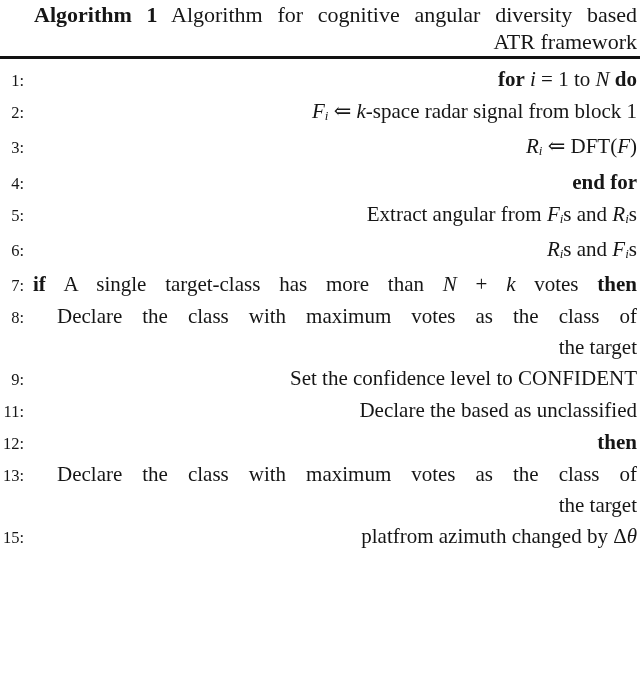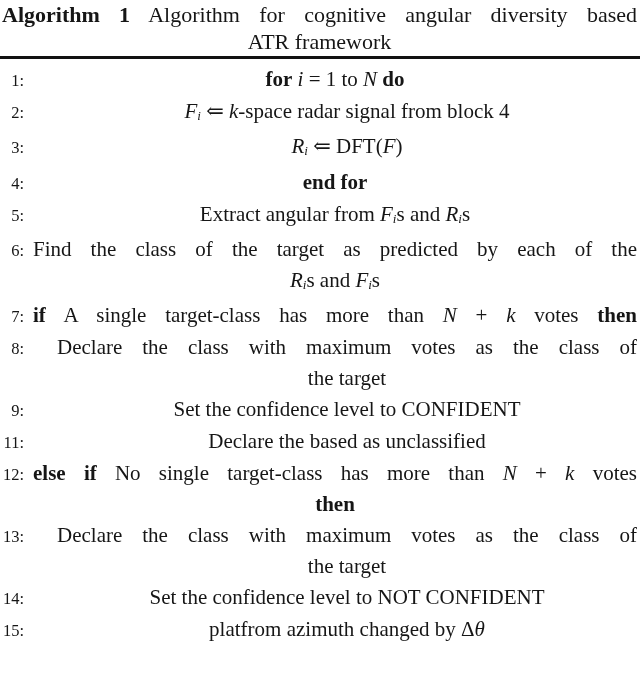--- a/index.html
+++ b/index.html
@@ -14,20 +14,21 @@
     background: #ffffff;
     color: #161616;
     font-family: "Liberation Serif", "DejaVu Serif", serif;
     overflow: hidden;
     box-sizing: border-box;
   }
   .caption {
     padding: 1px 3px 0 2px;
     font-size: 22px;
     line-height: 27px;
+    margin-left: 32px;
   }
   .rule {
     border: 0;
     border-top: 3px solid #111111;
     margin: 0;
   }
   .rule.top { margin-top: 1px; }
   .algo-body {
     padding: 5px 3px 0 0;
     font-size: 21px;
@@ -42,21 +43,21 @@
     min-width: 24px;
     text-align: right;
     font-size: 16.5px;
     line-height: 31px;
   }
   .content {
     flex: 1;
     margin-left: 9px;
   }
   .content.ind1 { padding-left: 24px; }
-  .row { text-align: center; }
+  .row { text-align: right; }
   .row.fill {
     text-align: justify;
     text-align-last: justify;
   }
   .seg-n { font-style: normal; font-weight: normal; }
   .seg-b { font-weight: bold; }
   .seg-m { font-style: italic; }
   .seg-i { }
   .seg-sub {
     font-style: italic;
@@ -76,21 +77,21 @@
   <div class="algo-body" id="algo-body">
       <div class="line">
         <div class="num">1:</div>
         <div class="content">
           <div class="row"><span class="seg-b">for</span><span class="seg-n"> </span><span class="seg-m">i</span><span class="seg-n"> = 1 to </span><span class="seg-m">N</span><span class="seg-n"> </span><span class="seg-b">do</span></div>
         </div>
       </div>
       <div class="line">
         <div class="num">2:</div>
         <div class="content ind1">
-          <div class="row"><span class="seg-m">F</span><span class="seg-sub">i</span><span class="seg-n"> ⇐ </span><span class="seg-m">k</span><span class="seg-n">-space radar signal from block 4</span></div>
+          <div class="row"><span class="seg-m">F</span><span class="seg-sub">i</span><span class="seg-n"> ⇐ </span><span class="seg-m">k</span><span class="seg-n">-space radar signal from block 1</span></div>
         </div>
       </div>
       <div class="line">
         <div class="num">3:</div>
         <div class="content ind1">
           <div class="row"><span class="seg-m">R</span><span class="seg-sub">i</span><span class="seg-n"> ⇐ DFT(</span><span class="seg-m">F</span><span class="seg-n">)</span></div>
         </div>
       </div>
       <div class="line">
         <div class="num">4:</div>
@@ -100,21 +101,20 @@
       </div>
       <div class="line">
         <div class="num">5:</div>
         <div class="content">
           <div class="row"><span class="seg-n">Extract angular from </span><span class="seg-m">F</span><span class="seg-sub">i</span><span class="seg-n">s and </span><span class="seg-m">R</span><span class="seg-sub">i</span><span class="seg-n">s</span></div>
         </div>
       </div>
       <div class="line">
         <div class="num">6:</div>
         <div class="content">
-          <div class="row fill"><span class="seg-n">Find the class of the target as predicted by each of the</span></div>
           <div class="row"><span class="seg-m">R</span><span class="seg-sub">i</span><span class="seg-n">s and </span><span class="seg-m">F</span><span class="seg-sub">i</span><span class="seg-n">s</span></div>
         </div>
       </div>
       <div class="line">
         <div class="num">7:</div>
         <div class="content">
           <div class="row fill"><span class="seg-b">if</span><span class="seg-n"> A single target-class has more than </span><span class="seg-m">N</span><span class="seg-n"> + </span><span class="seg-m">k</span><span class="seg-n"> votes </span><span class="seg-b">then</span></div>
         </div>
       </div>
       <div class="line">
@@ -132,35 +132,28 @@
       </div>
       <div class="line">
         <div class="num">11:</div>
         <div class="content ind1">
           <div class="row"><span class="seg-n">Declare the based as unclassified</span></div>
         </div>
       </div>
       <div class="line">
         <div class="num">12:</div>
         <div class="content">
-          <div class="row fill"><span class="seg-b">else if</span><span class="seg-n"> No single target-class has more than </span><span class="seg-m">N</span><span class="seg-n"> + </span><span class="seg-m">k</span><span class="seg-n"> votes</span></div>
           <div class="row"><span class="seg-b">then</span></div>
         </div>
       </div>
       <div class="line">
         <div class="num">13:</div>
         <div class="content ind1">
           <div class="row fill"><span class="seg-n">Declare the class with maximum votes as the class of</span></div>
           <div class="row"><span class="seg-n">the target</span></div>
-        </div>
-      </div>
-      <div class="line">
-        <div class="num">14:</div>
-        <div class="content ind1">
-          <div class="row"><span class="seg-n">Set the confidence level to </span><span class="seg-i">NOT CONFIDENT</span></div>
         </div>
       </div>
       <div class="line">
         <div class="num">15:</div>
         <div class="content ind1">
           <div class="row"><span class="seg-n">platfrom azimuth changed by </span><span class="seg-n">Δ</span><span class="seg-m">θ</span></div>
         </div>
       </div>
     </div>
 

